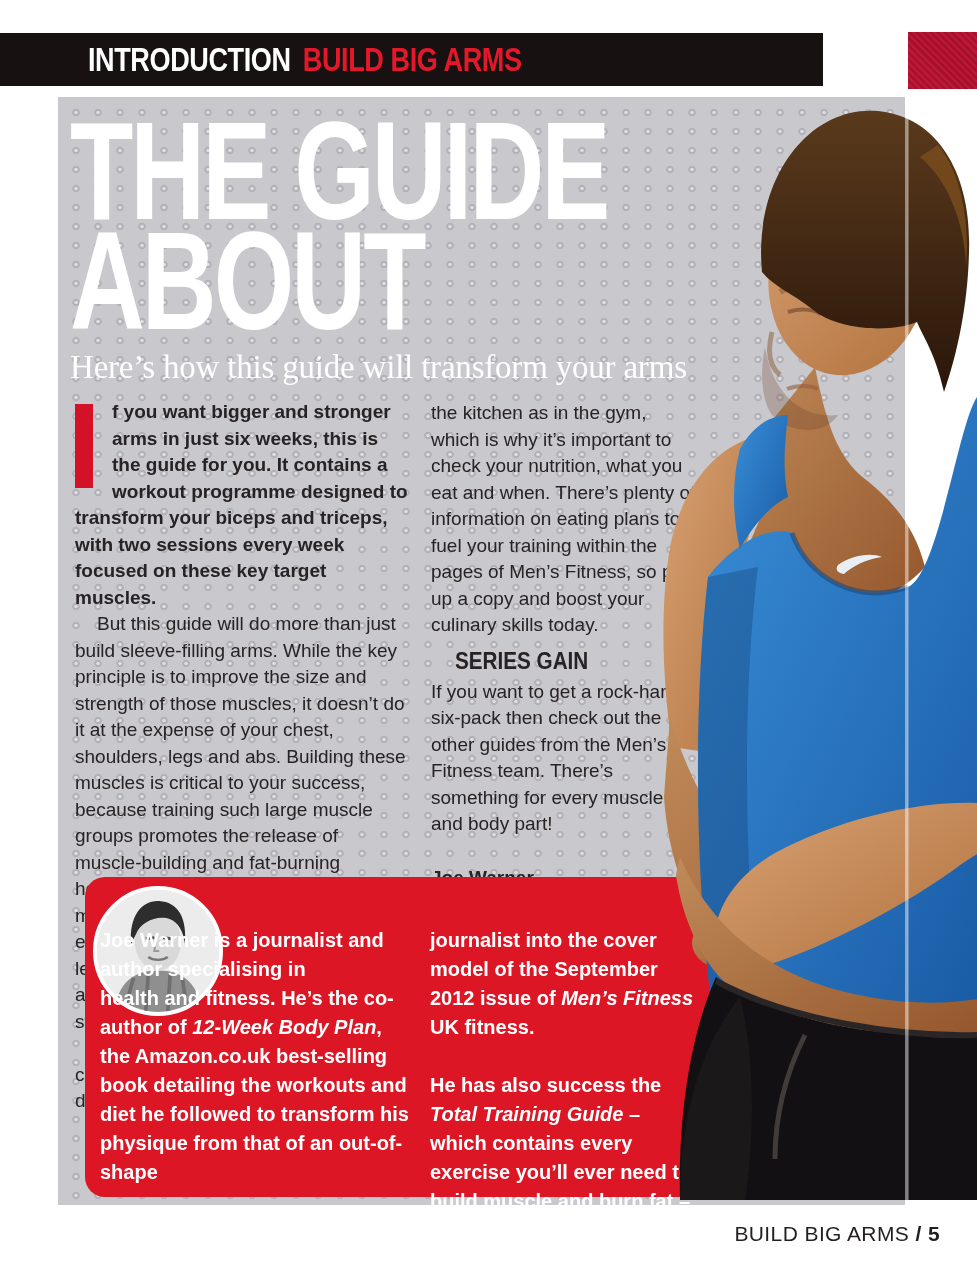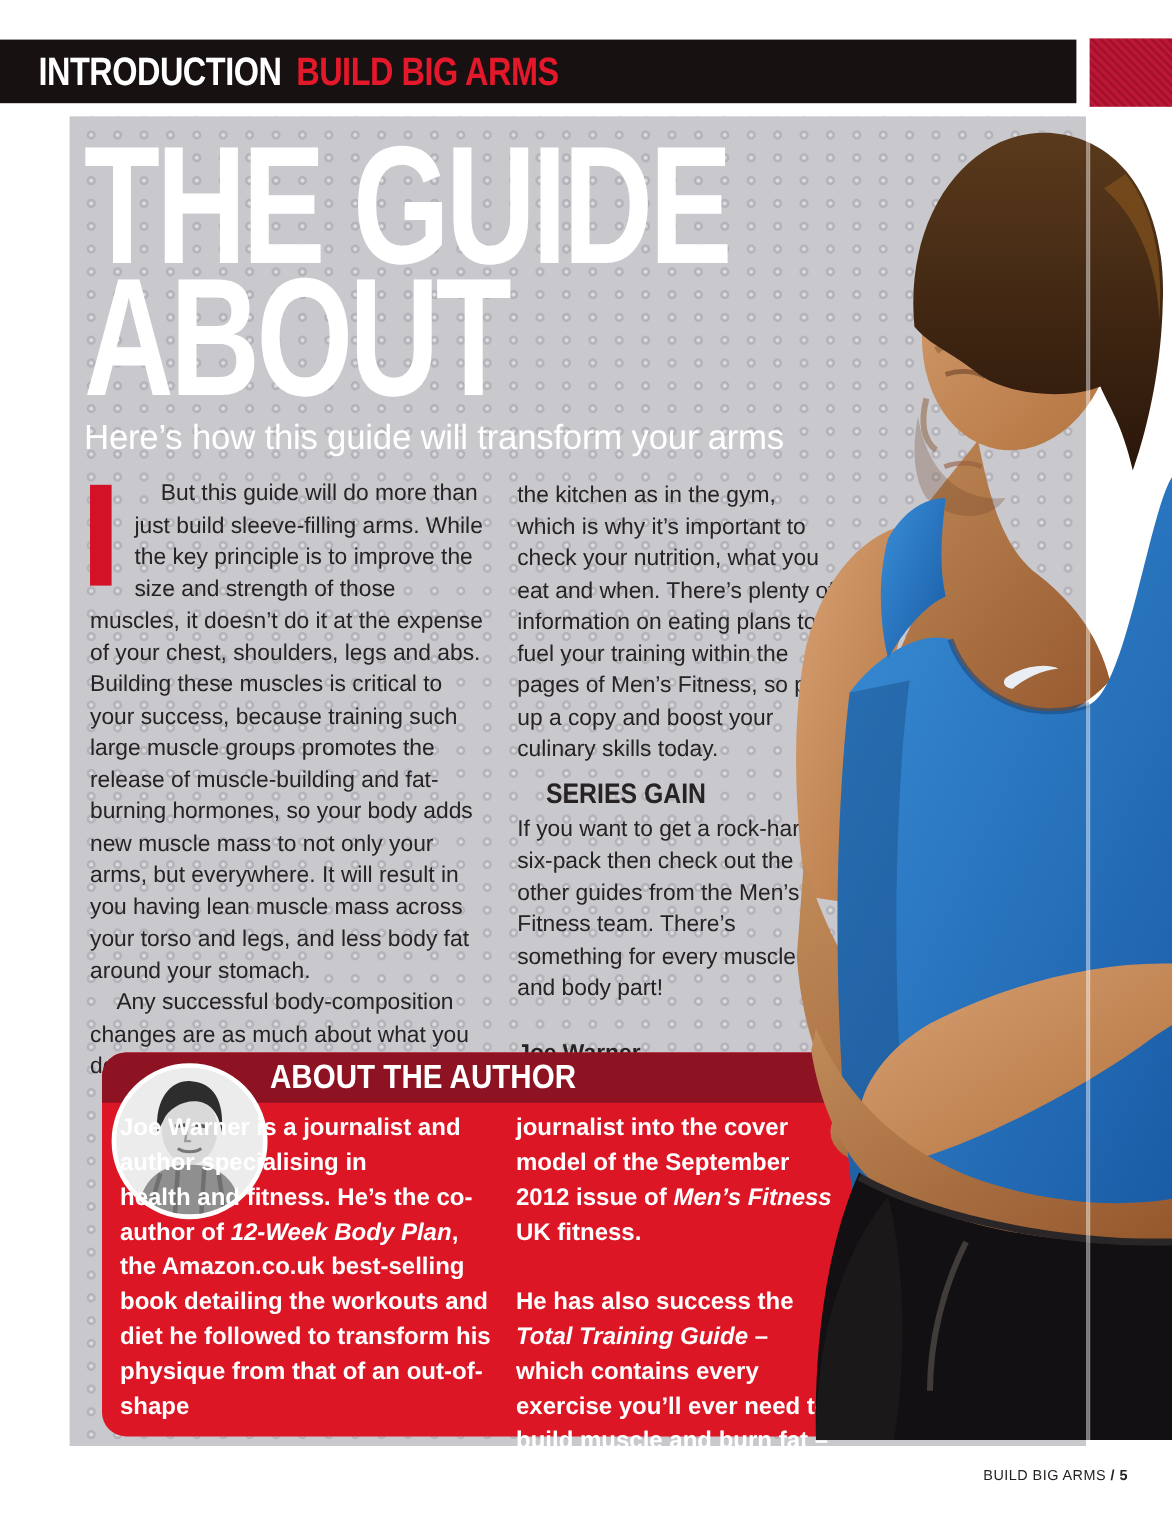--- a/index.html
+++ b/index.html
@@ -1,42 +1,42 @@
 <!DOCTYPE html>
 <html><head>
 <meta charset="utf-8">
 <style>
   html,body{margin:0;padding:0;background:#ffffff;}
   body{width:977px;height:1280px;overflow:hidden;font-family:"Liberation Sans",sans-serif;}
   .canvas{position:relative;width:977px;height:1280px;background:#ffffff;overflow:hidden;}
 
   
-  .topbar{position:absolute;left:0;top:33px;width:897px;height:53px;background:#171112;
-          display:flex;align-items:center;padding-left:32px;box-sizing:border-box;}
+  .topbar{position:absolute;left:0;top:33px;width:823px;height:53px;background:#171112;
+          display:flex;align-items:center;padding-left:88px;box-sizing:border-box;}
   .topbar-inner{display:inline-block;transform:scaleX(.82);transform-origin:left center;
           font-weight:700;font-size:33px;letter-spacing:-.5px;white-space:nowrap;}
   .bar-section{color:#ffffff;margin-right:15px;}
   .bar-highlight{color:#e4182b;}
   .corner-swatch{position:absolute;left:908px;top:32px;width:69px;height:57px;
           background:repeating-linear-gradient(45deg,#a5112d 0 2.5px,#bd1736 2.5px 5px);}
 
   
   .page{position:absolute;left:58px;top:97px;width:847px;height:1108px;
         background-color:#c9c8cd;
         background-image:radial-gradient(circle,rgba(255,255,255,.38) 1.4px,rgba(125,124,136,.30) 2px 3.4px,transparent 4.1px);
         background-size:22px 19px;background-position:7px 6px;}
   .fold-line{position:absolute;left:905px;top:97px;width:2px;height:1103px;
         background:rgba(255,255,255,.45);z-index:6;}
 
   
   .titleblock{position:absolute;left:70px;top:116px;color:#ffffff;z-index:3;}
   .title-line{height:110px;}
   .title-line span{display:inline-block;transform:scaleX(.74);transform-origin:left top;
         font-size:140px;line-height:110px;font-weight:800;letter-spacing:-4px;white-space:nowrap;}
-  .subtitle{margin-top:13px;font-size:29px;letter-spacing:-.2px;}
+  .subtitle{margin-top:13px;font-size:33px;letter-spacing:-.2px;font-family:Liberation Serif, serif;}
 
   
   .article{position:absolute;left:75px;top:399px;width:632px;color:#272223;
            font-size:19px;line-height:26.5px;z-index:2;}
   .col1{position:absolute;left:0;top:0;width:334px;}
   .col2{position:absolute;left:356px;top:1px;width:266px;}
   .dropcap{float:left;width:18px;height:84px;background:#d31228;margin:5px 19px 0 0;}
   .lead{font-weight:700;}
   p{margin:0;}
   .indented{text-indent:22px;}
@@ -60,21 +60,21 @@
   .acol1-intro{}
   .acol2{position:absolute;left:330px;top:0;width:270px;}
   .acol2 p + p{margin-top:29px;}
   em{font-style:italic;margin-top:24px;}
 
   
   .photo{position:absolute;left:620px;top:97px;width:357px;height:1103px;z-index:4;}
 
   
   .footer{position:absolute;left:0;top:1222px;width:940px;text-align:right;
-          font-size:12px;color:#231f20;letter-spacing:.4px;z-index:2;}
+          font-size:21px;color:#231f20;letter-spacing:.4px;z-index:2;}
   .footer .pg{font-weight:700;}
 </style>
 </head>
 <body>
 
 <div class="canvas">
 
   <div class="topbar">
     <div class="topbar-inner">
       <span class="bar-section">INTRODUCTION</span><span class="bar-highlight">BUILD BIG ARMS</span>
@@ -86,40 +86,36 @@
 
   <div class="titleblock">
     <div class="title-line"><span>THE GUIDE</span></div>
     <div class="title-line"><span>ABOUT</span></div>
     <div class="subtitle">Here’s how this guide will transform your arms</div>
   </div>
 
   <div class="article">
     <div class="col1">
       <div class="dropcap"></div>
+      <p class="lead">f you want bigger and stronger arms in just six weeks, this is the guide for you. It contains a workout programme designed to transform your biceps and triceps, with two sessions every week focused on these key target muscles.</p>
       <p class="indented">But this guide will do more than just build sleeve-filling arms. While the key principle is to improve the size and strength of those muscles, it doesn’t do it at the expense of your chest, shoulders, legs and abs. Building these muscles is critical to your success, because training such large muscle groups promotes the release of muscle-building and fat-burning hormones, so your body adds new muscle mass to not only your arms, but everywhere. It will result in you having lean muscle mass across your torso and legs, and less body fat around your stomach.</p>
       <p class="indented">Any successful body-composition changes are as much about what you do in</p>
     </div>
     <div class="col2">
       <p>the kitchen as in the gym, which is why it’s important to check your nutrition, what you eat and when. There’s plenty of information on eating plans to fuel your training within the pages of Men’s Fitness, so pick up a copy and boost your culinary skills today.</p>
       <div class="series-h"><span>SERIES GAIN</span></div>
       <p>If you want to get a rock-hard six-pack then check out the other guides from the Men’s Fitness team. There’s something for every muscle and body part!</p>
       <p class="byline">
         <span>Joe Warner</span><br>
         <span>Editor</span>
       </p>
     </div>
   </div>
 
   <div class="author">
-    <div class="author-band">
-      <div class="author-title">
-          <span>ABOUT THE AUTHOR</span>
-        </div>
-    </div>
     <div class="avatar">
       <svg viewBox="0 0 100 100" width="122" height="122">
         <rect x="0" y="0" width="100" height="100" fill="#ececec"></rect>
         <path d="M14,100 C17,76 30,66 50,66 C70,66 83,76 86,100 Z" fill="#8f8f8f"></path>
         <path d="M22,100 L30,72 M40,100 L42,69 M58,100 L60,69 M74,100 L70,73" stroke="#6f6f6f" stroke-width="3" fill="none"></path>
         <ellipse cx="50" cy="42" rx="19" ry="24" fill="#d9d9d9"></ellipse>
         <path d="M28,44 C26,20 38,8 51,9 C66,10 74,22 72,44 C71,34 66,26 60,24 C50,20 36,26 32,36 C30,40 29,42 28,44 Z" fill="#2d2d2d"></path>
         <path d="M40,40 L47,39 M54,39 L61,40" stroke="#555" stroke-width="2.4"></path>
         <path d="M42,55 C46,58 54,58 58,55" stroke="#777" stroke-width="2" fill="none"></path>
         <path d="M48,43 L47,50 L51,50" stroke="#9a9a9a" stroke-width="1.6" fill="none"></path>

